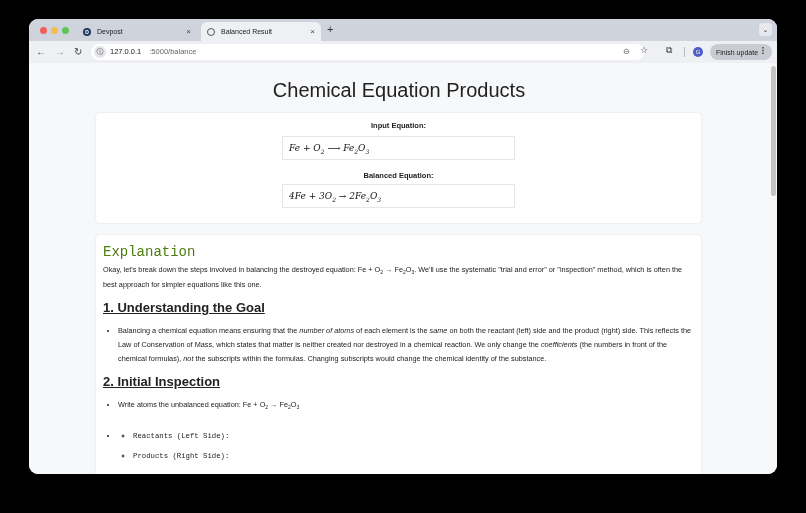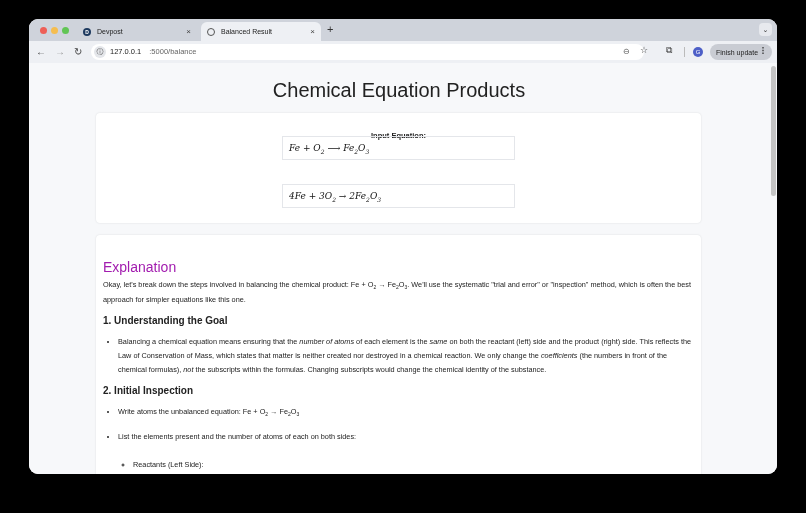--- a/index.html
+++ b/index.html
@@ -45,29 +45,29 @@
   .viewport { position:absolute; left:0; top:44px; width:748px; height:411px; background:#f7f8fa; overflow:hidden; }
   .scrollbar { position:absolute; right:1px; top:3px; width:5px; height:130px; background:#c4c4c4; border-radius:3px; }
   .page-title { position:absolute; left:0; width:740px; top:16px; text-align:center; font-size:20px; color:#222; }
   .card { position:absolute; background:#fff; border-radius:4px; box-shadow:0 0 2px rgba(0,0,0,0.12); }
   .card-eq { left:67px; top:50px; width:605px; height:110px; }
   .eq-label { position:absolute; left:0; width:605px; text-align:center; font-size:7.5px; font-weight:bold; color:#222; }
   .eq-box { position:absolute; left:186px; width:233px; height:24px; border:1px solid #e4e6ea; box-sizing:border-box;
             font-family:"DejaVu Serif", serif; font-style:italic; font-size:9px; color:#111; line-height:22px; padding-left:6px; }
   .eq-box sub { font-size:6px; }
   .card-exp { left:67px; top:172px; width:605px; height:260px; padding:0 7px; box-sizing:border-box; }
-  .exp-h { font-size:14px; color:#a21caf; margin-top:24px; }
+  .exp-h { font-size:14px; color:#4d7c0f; margin-top:9px;font-family:Liberation Mono, monospace; }
   .p { font-size:7.3px; color:#222; line-height:11.5px; margin-top:4px; }
   .p sub { font-size:5px; }
-  .sec { font-size:10px; font-weight:bold; color:#222; margin-top:10px; }
+  .sec { font-size:13px; font-weight:bold; color:#222; margin-top:10px;text-decoration:underline; }
   ul { margin:0; padding-left:15px; }
   li { font-size:7.3px; color:#222; line-height:14px; }
   ul.l1 { list-style:disc; margin-top:9px; }
   ul.l1 > li { margin-bottom:8px; }
-  ul.l2 { list-style:circle; margin-top:14px; }
+  ul.l2 { list-style:circle; margin-top:14px;font-family:Liberation Mono, monospace; }
   ul.l2 > li { margin-bottom:6px; }
   ul.l3 { list-style:square; margin-top:8px; }
   ul.l3 > li { margin-bottom:0; }
 </style>
 </head>
 <body>
 
 <div class="window">
   <div class="tabstrip">
     <span class="traffic t-red"></span>
@@ -104,36 +104,37 @@
     <div class="finish">
       <span>Finish update</span>
       <span class="dots">⋮</span>
     </div>
   </div>
 
   <div class="viewport">
     <div class="page-title">Chemical Equation Products</div>
 
     <div class="card card-eq">
-      <div class="eq-label" style="top:18px;">Input Equation:</div>
+      <div class="eq-label" style="top:8px;">Input Equation:</div>
       <div class="eq-box" style="top:23px;"><span>Fe + O</span><sub>2</sub><span> ⟶ Fe</span><sub>2</sub><span>O</span><sub>3</sub></div>
+      <div class="eq-label" style="top:58px;">Balanced Equation:</div>
       <div class="eq-box" style="top:71px;"><span>4Fe + 3O</span><sub>2</sub><span> → 2Fe</span><sub>2</sub><span>O</span><sub>3</sub></div>
     </div>
 
     <div class="card card-exp">
       <div class="exp-h">Explanation</div>
-      <div class="p"><span>Okay, let's break down the steps involved in balancing the chemical product: Fe + O</span><sub>2</sub><span> → Fe</span><sub>2</sub><span>O</span><sub>3</sub><span>. We'll use the systematic "trial and error" or "inspection" method, which is often the best approach for simpler equations like this one.</span></div>
+      <div class="p"><span>Okay, let's break down the steps involved in balancing the destroyed equation: Fe + O</span><sub>2</sub><span> → Fe</span><sub>2</sub><span>O</span><sub>3</sub><span>. We'll use the systematic "trial and error" or "inspection" method, which is often the best approach for simpler equations like this one.</span></div>
       <div class="sec">1. Understanding the Goal</div>
       <ul class="l1">
         <li><span>Balancing a chemical equation means ensuring that the </span><em>number of atoms</em><span> of each element is the </span><em>same</em><span> on both the reactant (left) side and the product (right) side. This reflects the Law of Conservation of Mass, which states that matter is neither created nor destroyed in a chemical reaction. We only change the </span><em>coefficients</em><span> (the numbers in front of the chemical formulas), </span><em>not</em><span> the subscripts within the formulas. Changing subscripts would change the chemical identity of the substance.</span></li>
       </ul>
       <div class="sec" style="margin-top:2px;">2. Initial Inspection</div>
       <ul class="l1">
         <li><span>Write atoms the unbalanced equation: Fe + O</span><sub style="font-size:5px;">2</sub><span> → Fe</span><sub style="font-size:5px;">2</sub><span>O</span><sub style="font-size:5px;">3</sub></li>
-        <li><span>List the elements present and the number of atoms of each on both sides:</span>
+        <li>
           <ul class="l2">
             <li><span>Reactants (Left Side):</span>
             </li>
             <li><span>Products (Right Side):</span>
               
             </li>
           </ul>
         </li>
       </ul>
     </div>

